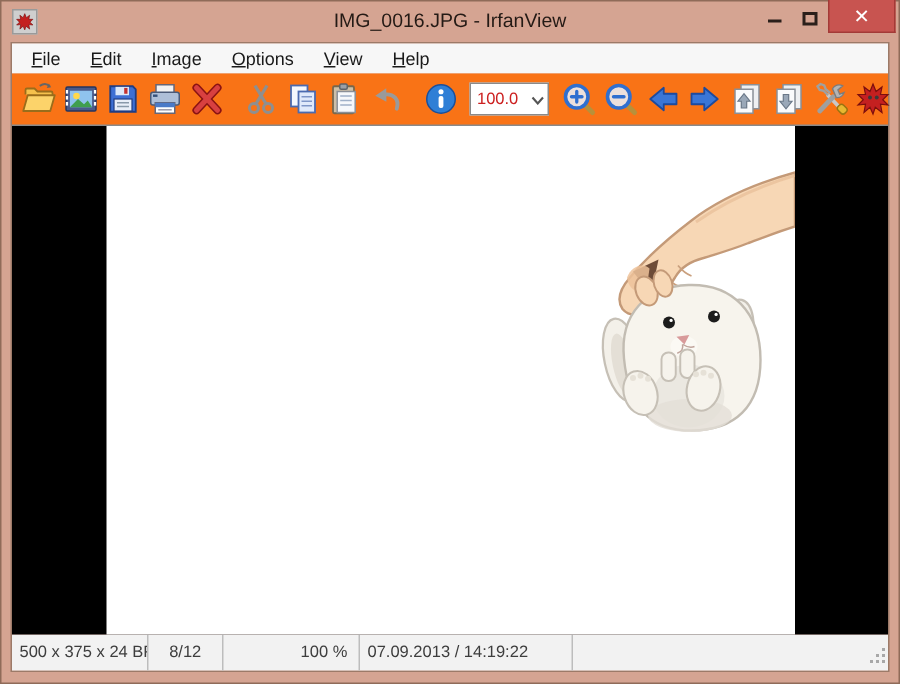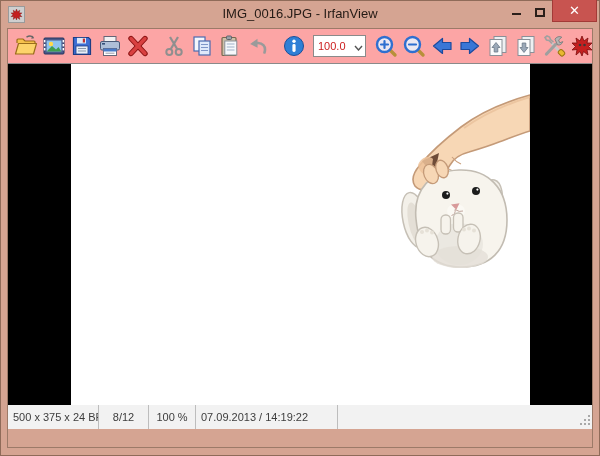--- a/index.html
+++ b/index.html
@@ -26,21 +26,21 @@
   .content { position:absolute; left:7px; top:28px; width:586px; height:420px;
              display:flex; flex-direction:column; border:1px solid #9c7a68; }
 
   
   .menubar { height:20px; background:#f7f7f7; display:flex; align-items:stretch;
              font-size:12px; color:#1a1a1a; padding-left:3px; }
   .menu-item { padding:0 10px; line-height:20px; cursor:default; }
   .menu-item u { text-decoration:underline; }
 
   
-  .toolbar { height:35px; background:#fca5a5; border-bottom:1px solid #8a8a8a;
+  .toolbar { height:35px; background:#f97316; border-bottom:1px solid #8a8a8a;
              display:flex; align-items:center; padding-left:5px; }
   .tb-btn { width:28px; height:28px; display:flex; align-items:center; justify-content:center;
             margin-right:2px; cursor:pointer; border:1px solid transparent; border-radius:2px; }
   .tb-btn svg { width:24px; height:24px; display:block; }
   .tb-sep { width:1px; height:24px; background:#b8b8b8; margin:0 5px 0 3px; }
   .zoom-combo { display:flex; align-items:center; background:#fff; border:1px solid #8a8a8a;
                 height:22px; width:54px; margin:0 7px 0 4px; padding:0 2px 0 4px; }
   .zoom-combo input { width:36px; border:none; outline:none; font-size:11px; color:#cc2020;
                       font-family:"Liberation Sans", sans-serif; background:transparent; }
   .zoom-combo svg { width:9px; height:6px; }
@@ -78,20 +78,28 @@
     <div class="cap-btn btn-max">
         <div class="glyph-max"></div>
       </div>
     <div class="cap-btn btn-close">
         <span class="glyph-close">✕</span>
       </div>
   </div>
 
   <div class="content">
 
+    <div class="menubar" id="menubar">
+        <div class="menu-item"><u>F</u>ile</div>
+        <div class="menu-item"><u>E</u>dit</div>
+        <div class="menu-item"><u>I</u>mage</div>
+        <div class="menu-item"><u>O</u>ptions</div>
+        <div class="menu-item"><u>V</u>iew</div>
+        <div class="menu-item"><u>H</u>elp</div>
+      </div>
 
     <div class="toolbar" id="toolbar">
         <div class="tb-btn">
           <span>
             <svg viewBox="0 0 24 24">
               <path d="M3 9 V6 Q3 5 4 5 H9 L11 7 H20 Q21 7 21 8 V10" fill="#f6c14c" stroke="#9a6d1b" stroke-width="1.2"></path>
               <path d="M1.5 20 L4.5 9.5 H22.5 L19.5 20 Z" fill="#fcd36a" stroke="#9a6d1b" stroke-width="1.2" stroke-linejoin="round"></path>
               <path d="M12.5 3.2 q4 -2.6 6.6 0.4" fill="none" stroke="#666" stroke-width="1.4"></path>
               <path d="M18.6 1.6 l1.5 2.6 -2.9 0.5 z" fill="#666"></path>
             </svg>
@@ -332,21 +340,21 @@
 
           <ellipse cx="360" cy="110" rx="7" ry="10" transform="rotate(-22 360 110)" fill="#f7d7b5" stroke="#c49a78" stroke-width="1.3"></ellipse>
           <ellipse cx="371" cy="105" rx="6" ry="9" transform="rotate(-18 371 105)" fill="#f7d7b5" stroke="#c49a78" stroke-width="1.3"></ellipse>
         </svg>
       </div>
     </div>
 
     <div class="statusbar" id="statusbar">
         <div class="status-panel" style="width: 91px;">500 x 375 x 24 BPP</div>
         <div class="status-panel center" style="width: 50px;">8/12</div>
-        <div class="status-panel center" style="width: 47px;">100 %</div>
+        <div class="status-panel center" style="width: 47px; margin-left: 44px;">100 %</div>
         <div class="status-panel" style="width: 142px;">07.09.2013 / 14:19:22</div>
         <div class="status-panel flex">
           <span class="grip"><svg width="12" height="12" viewBox="0 0 12 12">
               <g fill="#a8a8a8">
                 <rect x="9" y="9" width="2" height="2"></rect>
                 <rect x="9" y="5" width="2" height="2"></rect>
                 <rect x="9" y="1" width="2" height="2"></rect>
                 <rect x="5" y="9" width="2" height="2"></rect>
                 <rect x="5" y="5" width="2" height="2"></rect>
                 <rect x="1" y="9" width="2" height="2"></rect>

